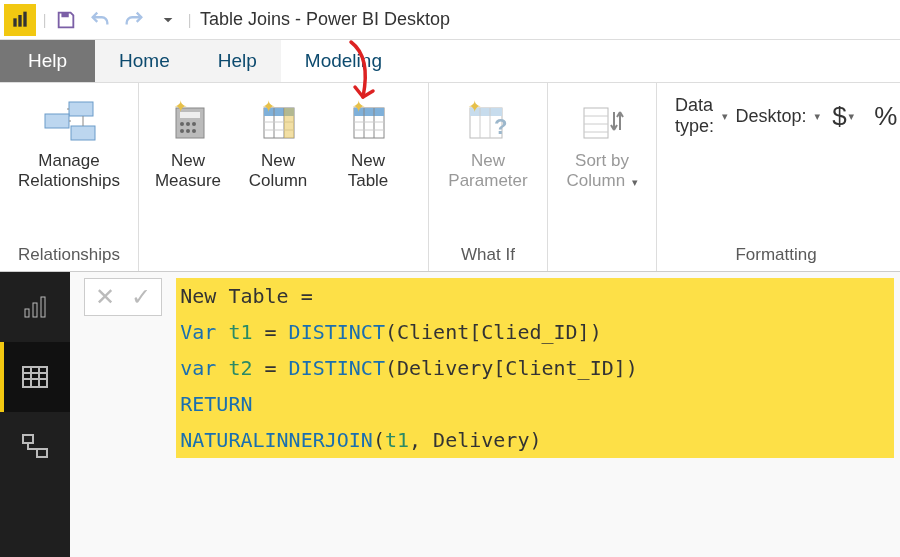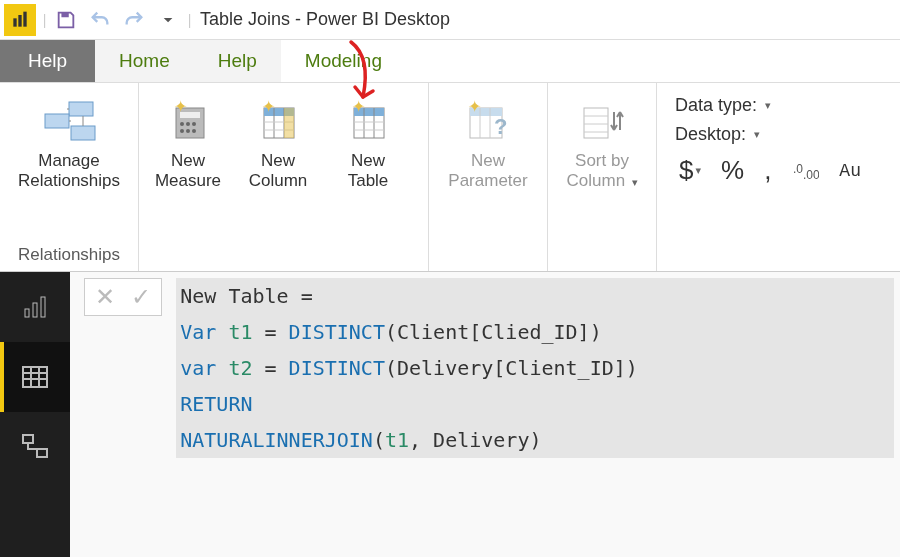--- a/index.html
+++ b/index.html
@@ -8,52 +8,52 @@
   
   .titlebar { display: flex; align-items: center; height: 40px; background: #fff; border-bottom: 1px solid #ddd; }
   .app-icon { width: 32px; height: 32px; background: #f2c811; display: flex; align-items: center; justify-content: center; margin: 0 4px; }
   .app-icon svg { width: 20px; height: 20px; }
   .qa-btn { width: 28px; height: 28px; display: flex; align-items: center; justify-content: center; margin: 0 3px; cursor: pointer; }
   .divider-v { width: 9px; height: 100%; display: flex; align-items: center; justify-content: center; color: #ccc; }
   .title-text { font-size: 18px; color: #333; margin-left: 6px; }
   
   
   .tabstrip { display: flex; align-items: stretch; height: 42px; background: #fff; }
-  .tab { padding: 0 24px; display: flex; align-items: center; font-size: 19px; color: #4d7c0f; cursor: pointer; position: relative; }
+  .tab { padding: 0 24px; display: flex; align-items: center; font-size: 19px; color: #0c4a6e; cursor: pointer; position: relative; }
   .tab.file { background: #767676; color: #fff; padding: 0 28px; }
   .tab.active { background: #fff; }
   .tab:not(.file):not(.active) { background: #f3f3f3; }
   
   
   .ribbon { display: flex; background: #fff; border-top: 1px solid #ddd; border-bottom: 1px solid #ccc; height: 190px; }
   .group { border-right: 1px solid #ddd; display: flex; flex-direction: column; padding: 6px 4px 0; }
   .group-body { display: flex; flex: 1; align-items: flex-start; }
   .group-label { text-align: center; font-size: 17px; color: #5a5a5a; padding: 4px 0 6px; }
   .rbtn { display: flex; flex-direction: column; align-items: center; justify-content: flex-start; padding: 6px 8px; cursor: pointer; width: 90px; position: relative; }
   .rbtn.wide { width: 130px; }
   .rbtn .icon-area { height: 54px; display: flex; align-items: center; justify-content: center; }
   .rbtn .label { font-size: 17px; text-align: center; line-height: 1.2; margin-top: 2px; }
-  .format-col { display: flex; flex-direction: column; gap: 8px; padding: 6px 8px 0 14px; width: 230px; }
+  .format-col { display: flex; gap: 8px; padding: 6px 8px 0 14px; width: 230px; }
   .fmt-line { display: flex; align-items: center; font-size: 18px; gap: 6px; cursor: pointer; }
   .fmt-btns { display: flex; align-items: center; gap: 12px; font-size: 26px; color: #333; }
   .fmt-btn { display: flex; align-items: center; cursor: pointer; padding: 2px 4px; }
   .caret { font-size: 11px; color: #666; margin-left: 2px; }
   
   
   .content { display: flex; height: calc(557px - 40px - 42px - 190px); }
   .leftpanel { width: 70px; background: #1f1f1f; display: flex; flex-direction: column; }
   .nav-btn { height: 70px; display: flex; align-items: center; justify-content: center; cursor: pointer; }
   .nav-btn svg { stroke: #bbb; fill: none; }
   .nav-btn.active { background: #111; position: relative; }
   .nav-btn.active::before { content: ""; position: absolute; left: 0; top: 0; bottom: 0; width: 4px; background: #f2c811; }
   
   .formulabar-wrap { flex: 1; display: flex; align-items: flex-start; padding: 6px 6px 0 14px; background: #f9f9f9; }
   .fb-actions { display: flex; gap: 16px; margin-right: 14px; padding: 4px 10px; border: 1px solid #ccc; background: #fff; }
   .fb-actions span { font-size: 24px; color: #bbb; cursor: pointer; }
-  .formula { font-family: Consolas, monospace; font-size: 20px; line-height: 1.8; white-space: pre; background: #e5e5e5; flex: 1; padding-left: 4px; }
+  .formula { font-family: Consolas, monospace; font-size: 20px; line-height: 1.8; white-space: pre; background: #fde047; flex: 1; padding-left: 4px; }
   .kw { color: #1a6fb0; }
   .fn { color: #1a6fb0; }
   .var { color: #2a8a66; }
   
   
   .annot { position: absolute; pointer-events: none; }
   .annot svg path, .annot svg ellipse { stroke: #d22; stroke-width: 3.5; fill: none; stroke-linecap: round; }
 </style>
 </head>
 <body>
@@ -185,20 +185,21 @@
               <line x1="16" y1="8" x2="16" y2="38" stroke="#ccc"></line>
               <line x1="26" y1="8" x2="26" y2="38" stroke="#ccc"></line>
               <text x="30" y="34" font-size="22" fill="#9cb7cc" font-weight="bold">?</text>
               <text x="4" y="12" font-size="16" fill="#e6c04a">✦</text>
             </svg>
         </div>
         <div class="label" style="white-space:pre-line;color:#999;">New
 Parameter</div>
       </div>
     </div>
+    <div class="group-label">What If</div>
   </div>
 
   <div class="group">
     <div class="group-body">
       <div class="rbtn" style="width:100px;">
         <div class="icon-area">
           <svg width="48" height="44" viewBox="0 0 48 44">
               <rect x="6" y="8" width="24" height="30" fill="#fff" stroke="#bbb"></rect>
               <line x1="6" y1="16" x2="30" y2="16" stroke="#ccc"></line>
               <line x1="6" y1="24" x2="30" y2="24" stroke="#ccc"></line>
@@ -233,20 +234,21 @@
           <div class="fmt-btn" style="font-size:18px;">
             <svg width="28" height="24" viewBox="0 0 28 24">
                 <text x="2" y="14" font-size="12" fill="#555">.0</text>
                 <text x="12" y="20" font-size="12" fill="#555">.00</text>
               </svg>
           </div>
           <div class="fmt-btn" style="font-size:18px;font-family:Liberation Mono, monospace;">Au</div>
         </div>
       </div>
     </div>
+    <div class="group-label">Formatting</div>
   </div>
 </div>
 
 <div class="content">
   <div class="leftpanel">
     <div class="nav-btn">
       <svg width="32" height="32" viewBox="0 0 32 32">
           <rect x="6" y="18" width="4" height="8"></rect>
           <rect x="14" y="12" width="4" height="14"></rect>
           <rect x="22" y="6" width="4" height="20"></rect>

